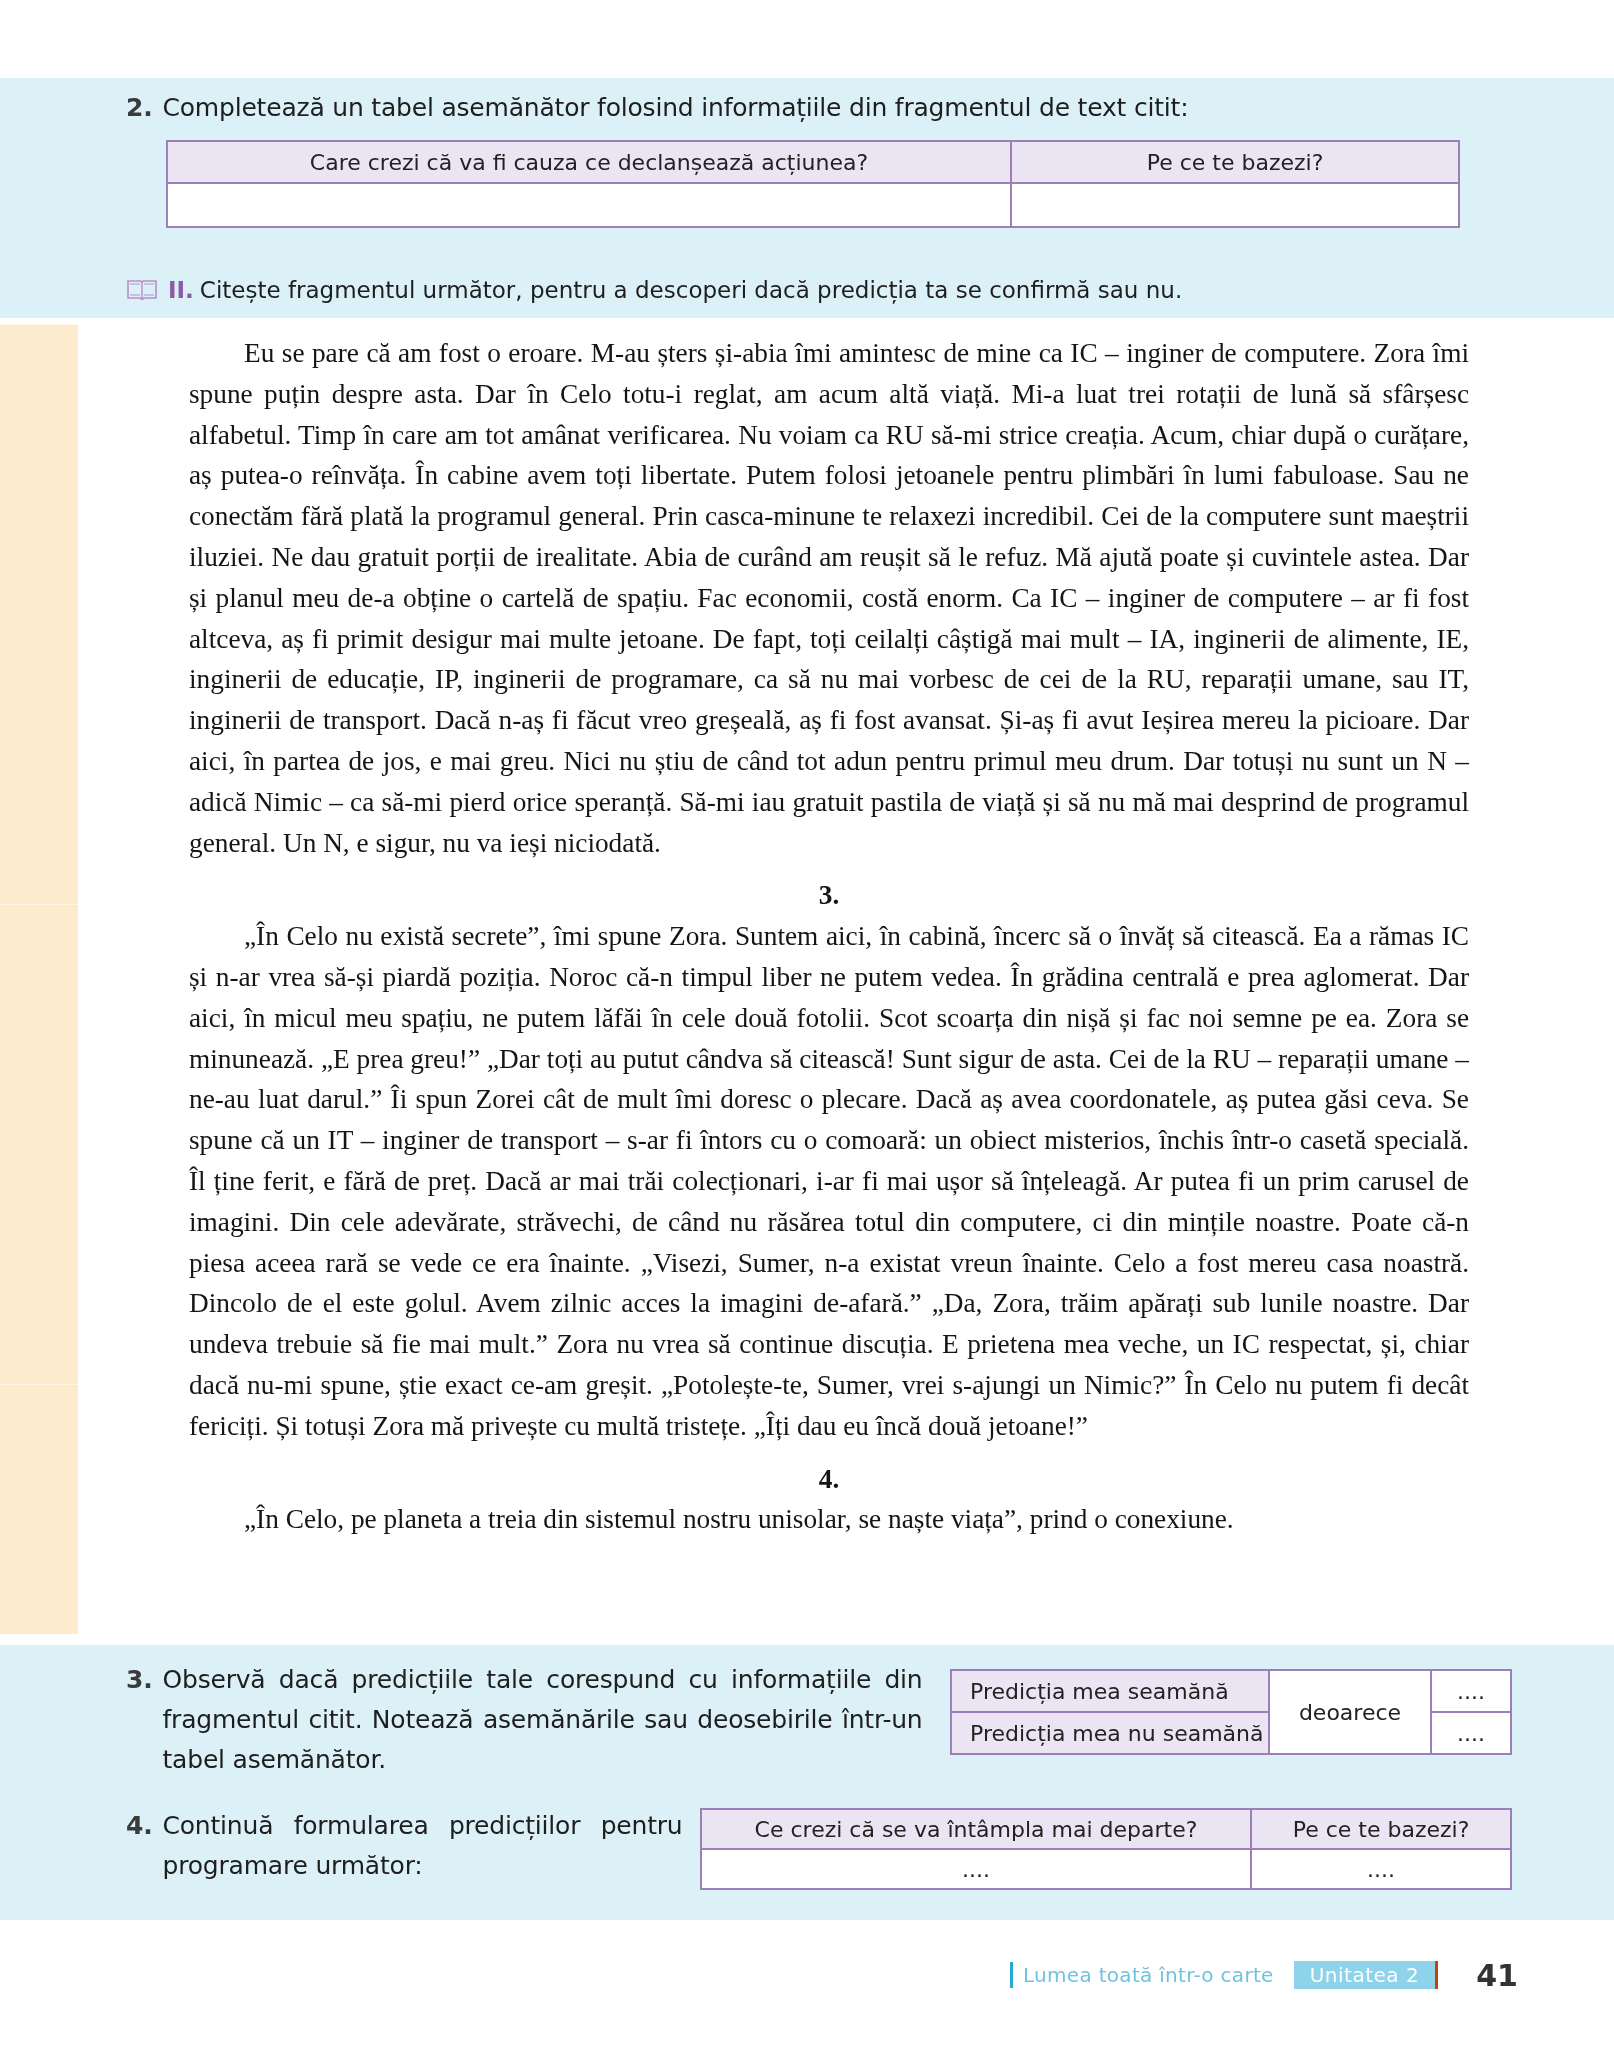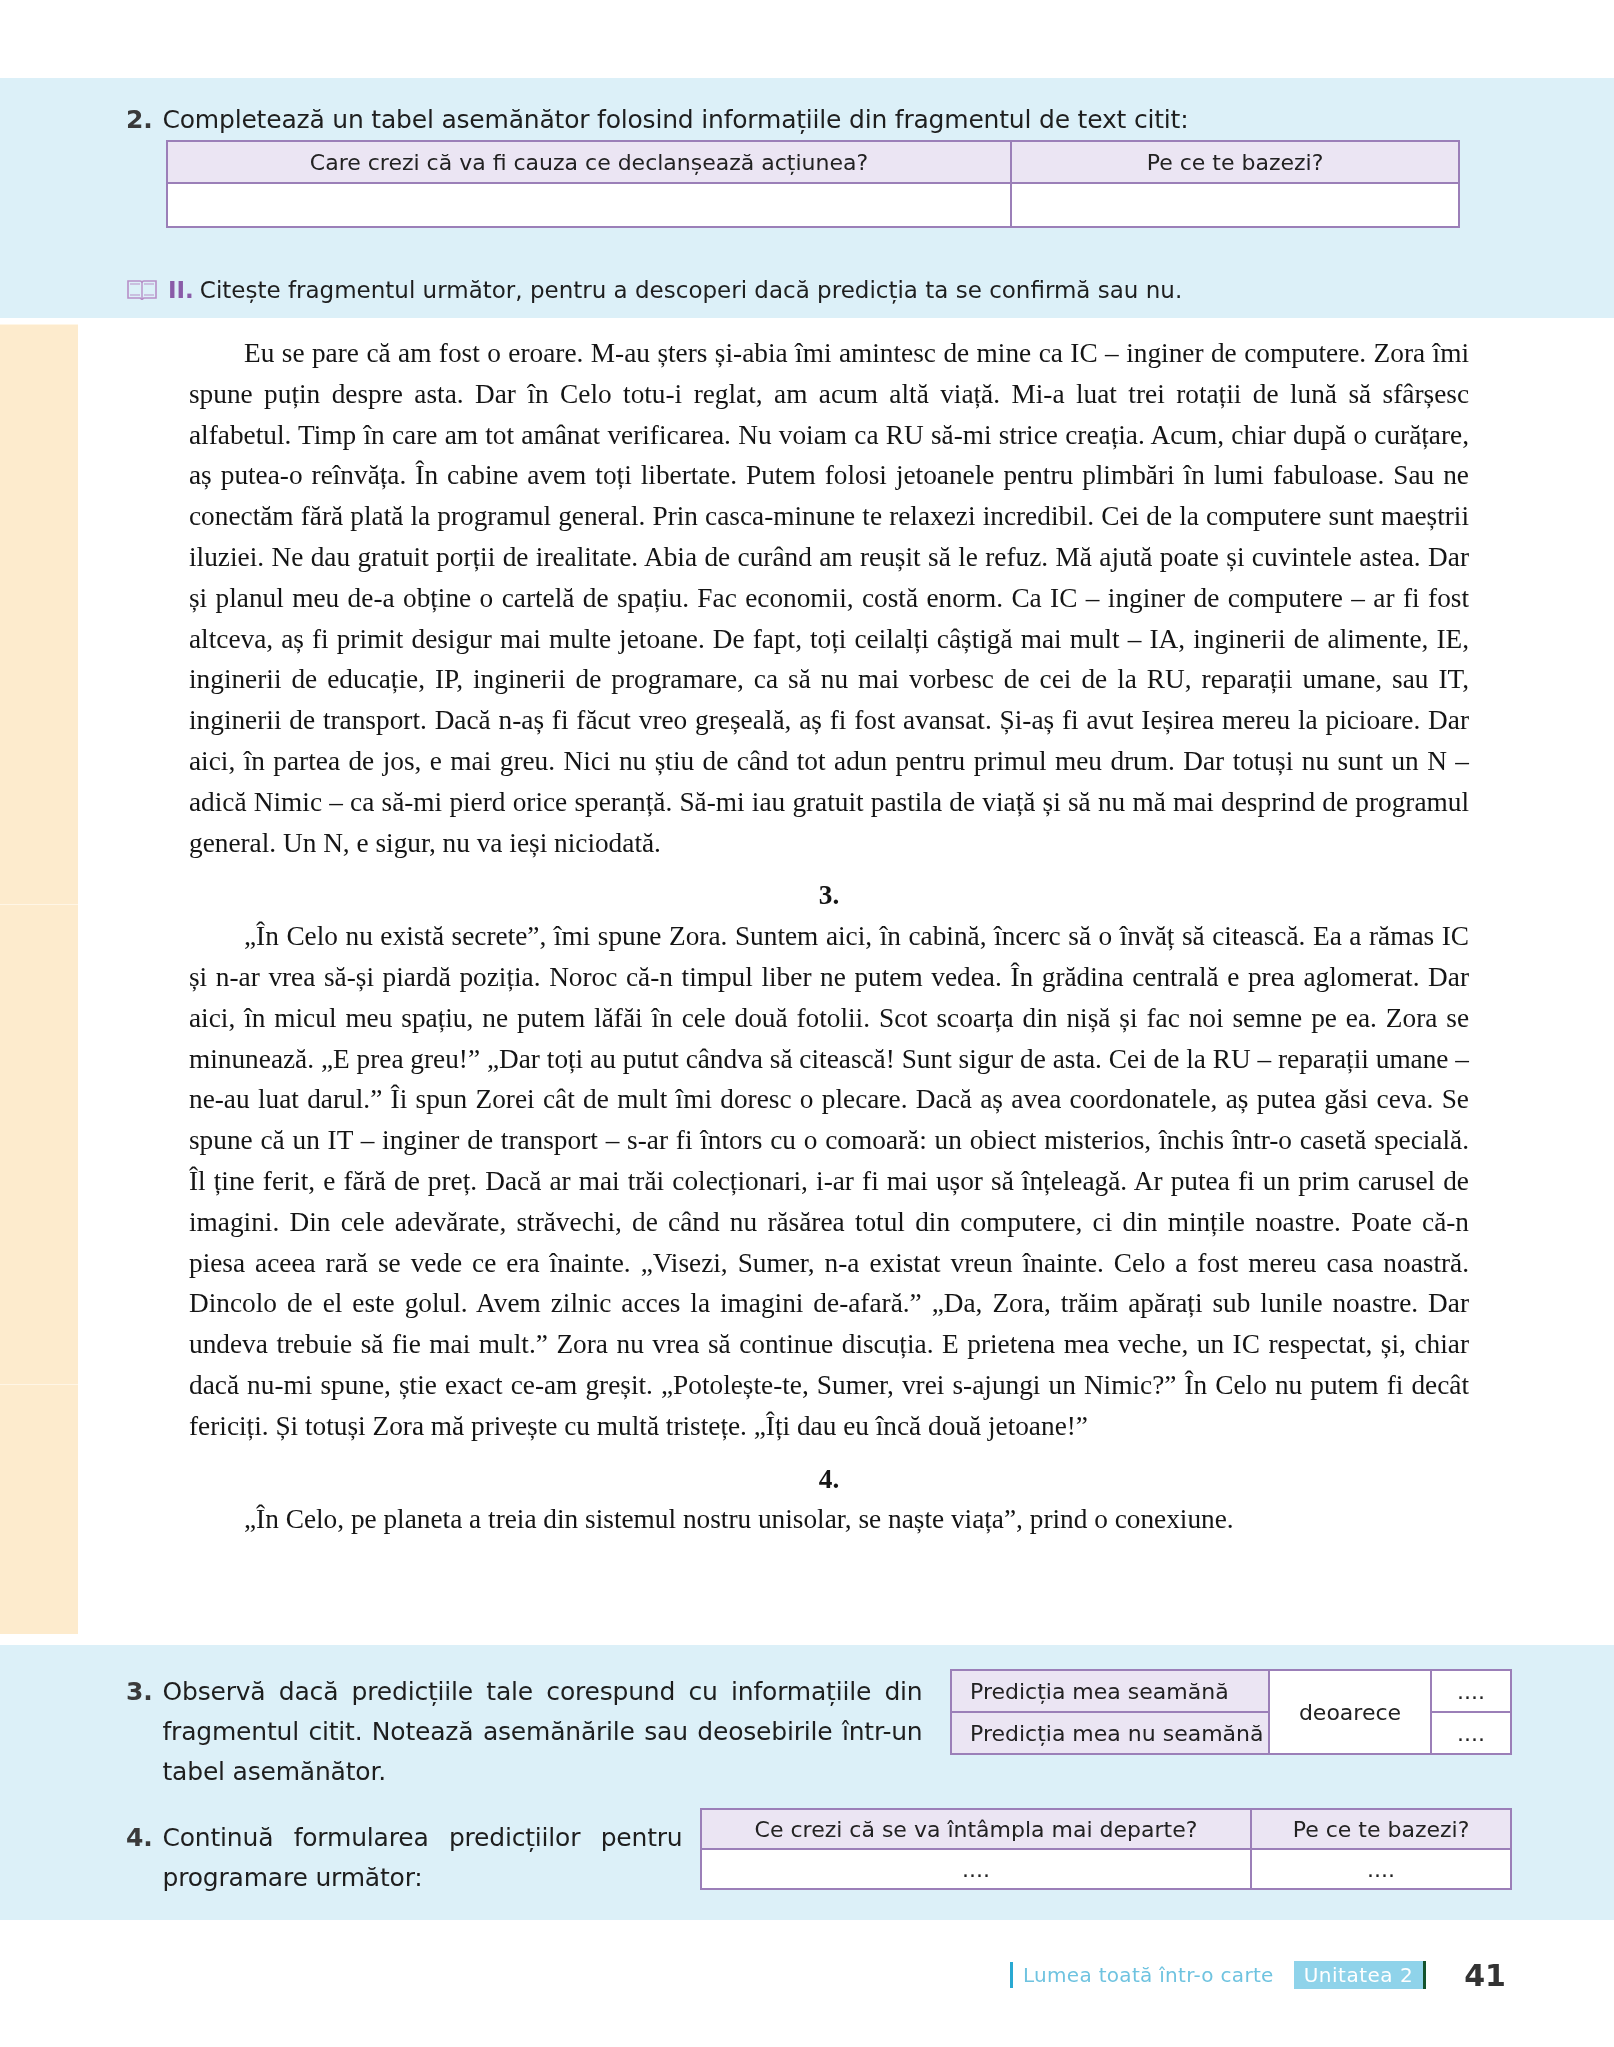--- a/index.html
+++ b/index.html
@@ -6,21 +6,21 @@
   body { width: 1614px; height: 2047px; background: #ffffff; position: relative; overflow: hidden;
          font-family: "DejaVu Sans", sans-serif; color: #1a1a1a; }
 
   .band { position: absolute; left: 0; width: 1614px; background: #dcf0f8; }
   #band-top { top: 78px; height: 240px; }
   #band-bottom { top: 1645px; height: 275px; }
 
   .side-strip { position: absolute; left: 0; top: 324px; width: 78px; height: 1310px; background: #fdebcd; }
   .side-strip .sep { position: absolute; left: 0; width: 78px; height: 1px; background: #fff6e6; }
 
-  .task { position: absolute; font-size: 25px; line-height: 40px; color: #1e1e1e; letter-spacing: -0.2px; margin-top: 12px; }
+  .task { position: absolute; font-size: 25px; line-height: 40px; color: #1e1e1e; letter-spacing: -0.2px; }
   .task .num { font-weight: bold; color: #3a3a3a; margin-right: 10px; }
 
   table.grid { position: absolute; border-collapse: collapse; font-family: "DejaVu Sans", sans-serif; }
   table.grid td { border: 2px solid #9b7fb8; font-size: 22px; color: #222; text-align: center; padding: 0; }
   table.grid td.head { background: #ebe5f3; }
   table.grid td.cell { background: #ffffff; }
 
   #t2 { left: 166px; top: 140px; width: 1294px; }
   #t2 td { height: 40px; }
   #t2 tr:nth-child(2) td { height: 42px; }
@@ -39,21 +39,21 @@
   #t3 td { height: 40px; font-size: 22px; }
   #t3 td.label { text-align: left; padding-left: 18px; background: #ebe5f3; width: 298px; }
   #t3 td.dots { width: 78px; }
 
   #t4 { left: 700px; top: 1808px; width: 812px; padding-left: 28px; }
   #t4 td { height: 38px; font-size: 22px; }
 
   .footer { position: absolute; top: 1955px; left: 1010px; height: 40px; display: flex; align-items: center; }
   .footer .bar { width: 3px; height: 26px; background: #29a9d2; }
   .footer .book-title { color: #6fc3e0; font-size: 20px; margin: 0 20px 0 10px; letter-spacing: 0.3px; }
-  .footer .unit { background: #8fd3ea; color: #ffffff; font-size: 20px; padding: 0 10px; height: 28px; line-height: 28px; border-right: 3px solid #14532d; letter-spacing: 0.5px; }
+  .footer .unit { background: #8fd3ea; color: #ffffff; font-size: 20px; padding: 0 16px; height: 28px; line-height: 28px; border-right: 3px solid #c2410c; letter-spacing: 0.5px; }
   .footer .page-num { font-weight: bold; font-size: 30px; color: #333; margin-left: 38px; }
 </style>
 </head>
 <body>
 
 <div class="band" id="band-top"></div>
 <div class="band" id="band-bottom"></div>
 <div class="side-strip">
   <div class="sep" style="top:0px"></div>
   <div class="sep" style="top:580px"></div>

